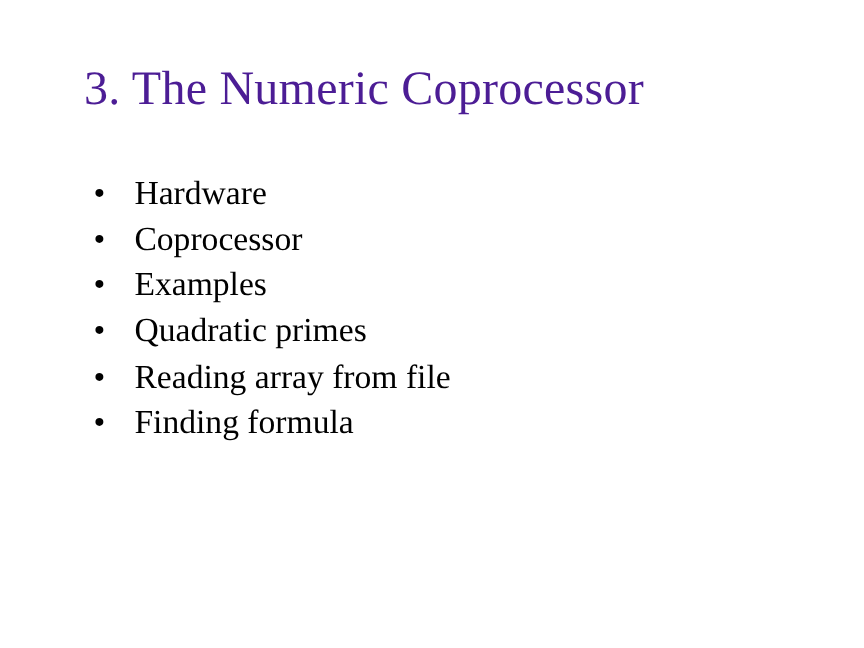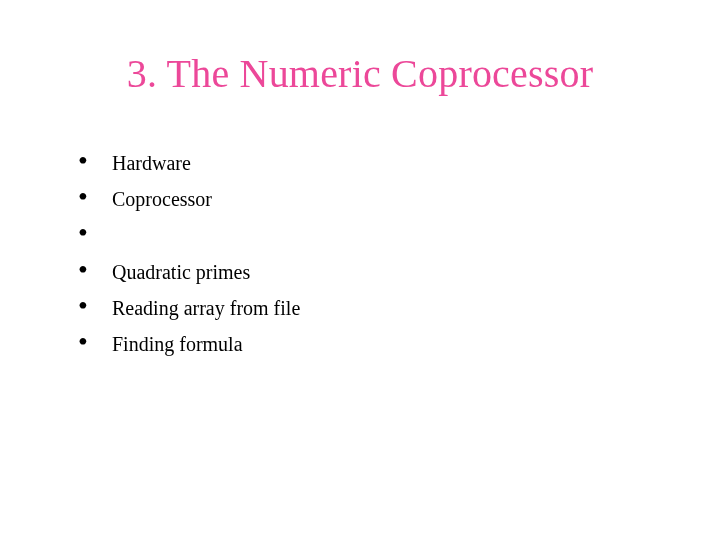--- a/index.html
+++ b/index.html
@@ -10,65 +10,66 @@
       font-family: "Times New Roman", Times, serif;
       position: relative;
       overflow: hidden;
     }
     .slide {
       width: 100%;
       height: 100%;
       padding: 50px 70px 0 70px;
     }
     .title {
-      color: #ec4899;
+      color: #4c1d95;
       font-size: 40px;
       font-weight: 400;
-      text-align: center;
+      text-align: left;
       margin-bottom: 48px;
       letter-spacing: 0.2px;
     }
     .bullets {
       list-style: none;
       padding-left: 8px;
     }
     .bullet-item {
       display: flex;
       align-items: baseline;
       margin-bottom: 4px;
     }
     .dot {
       font-size: 28px;
       color: #000000;
       width: 34px;
       flex-shrink: 0;
       line-height: 1.15;
     }
     .bullet-text {
-      font-size: 20px;
+      font-size: 28px;
       color: #000000;
       line-height: 1.22;
     }
   </style>
 </head>
 <body>
 
 <div class="slide">
   <h1 class="title">3. The Numeric Coprocessor</h1>
   <ul class="bullets">
     <li class="bullet-item">
       <span class="dot">•</span>
       <span class="bullet-text">Hardware</span>
     </li>
     <li class="bullet-item">
       <span class="dot">•</span>
       <span class="bullet-text">Coprocessor</span>
     </li>
     <li class="bullet-item">
       <span class="dot">•</span>
+      <span class="bullet-text">Examples</span>
     </li>
     <li class="bullet-item">
       <span class="dot">•</span>
       <span class="bullet-text">Quadratic primes</span>
     </li>
     <li class="bullet-item">
       <span class="dot">•</span>
       <span class="bullet-text">Reading array from file</span>
     </li>
     <li class="bullet-item">

